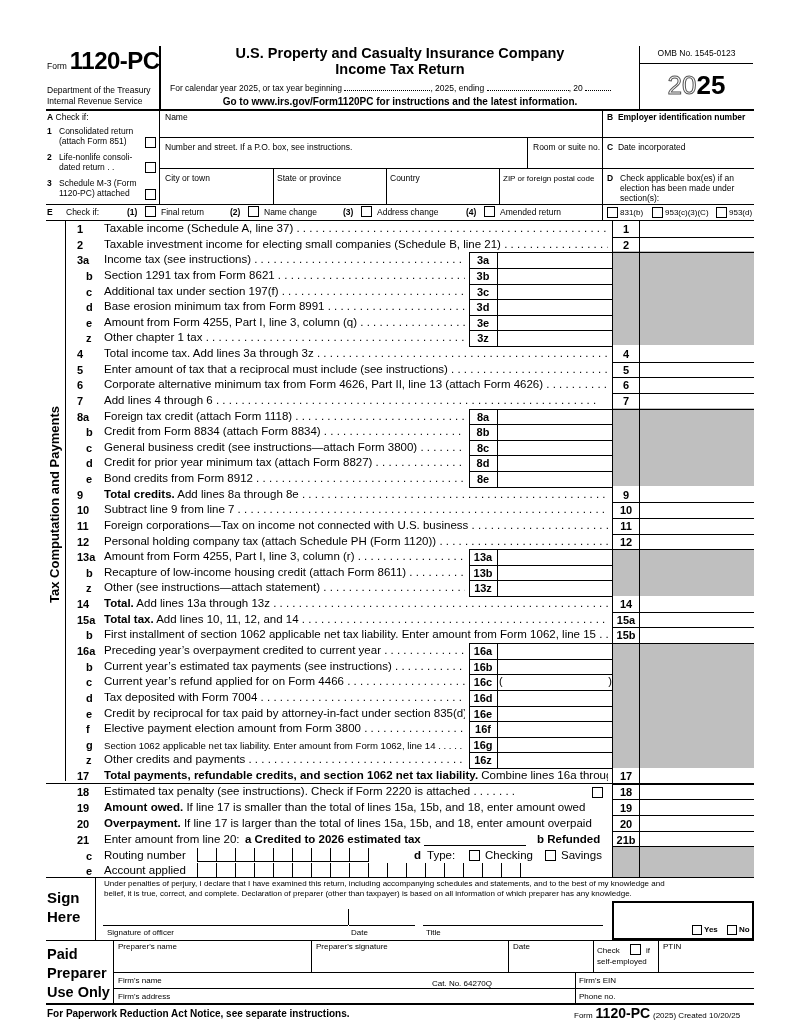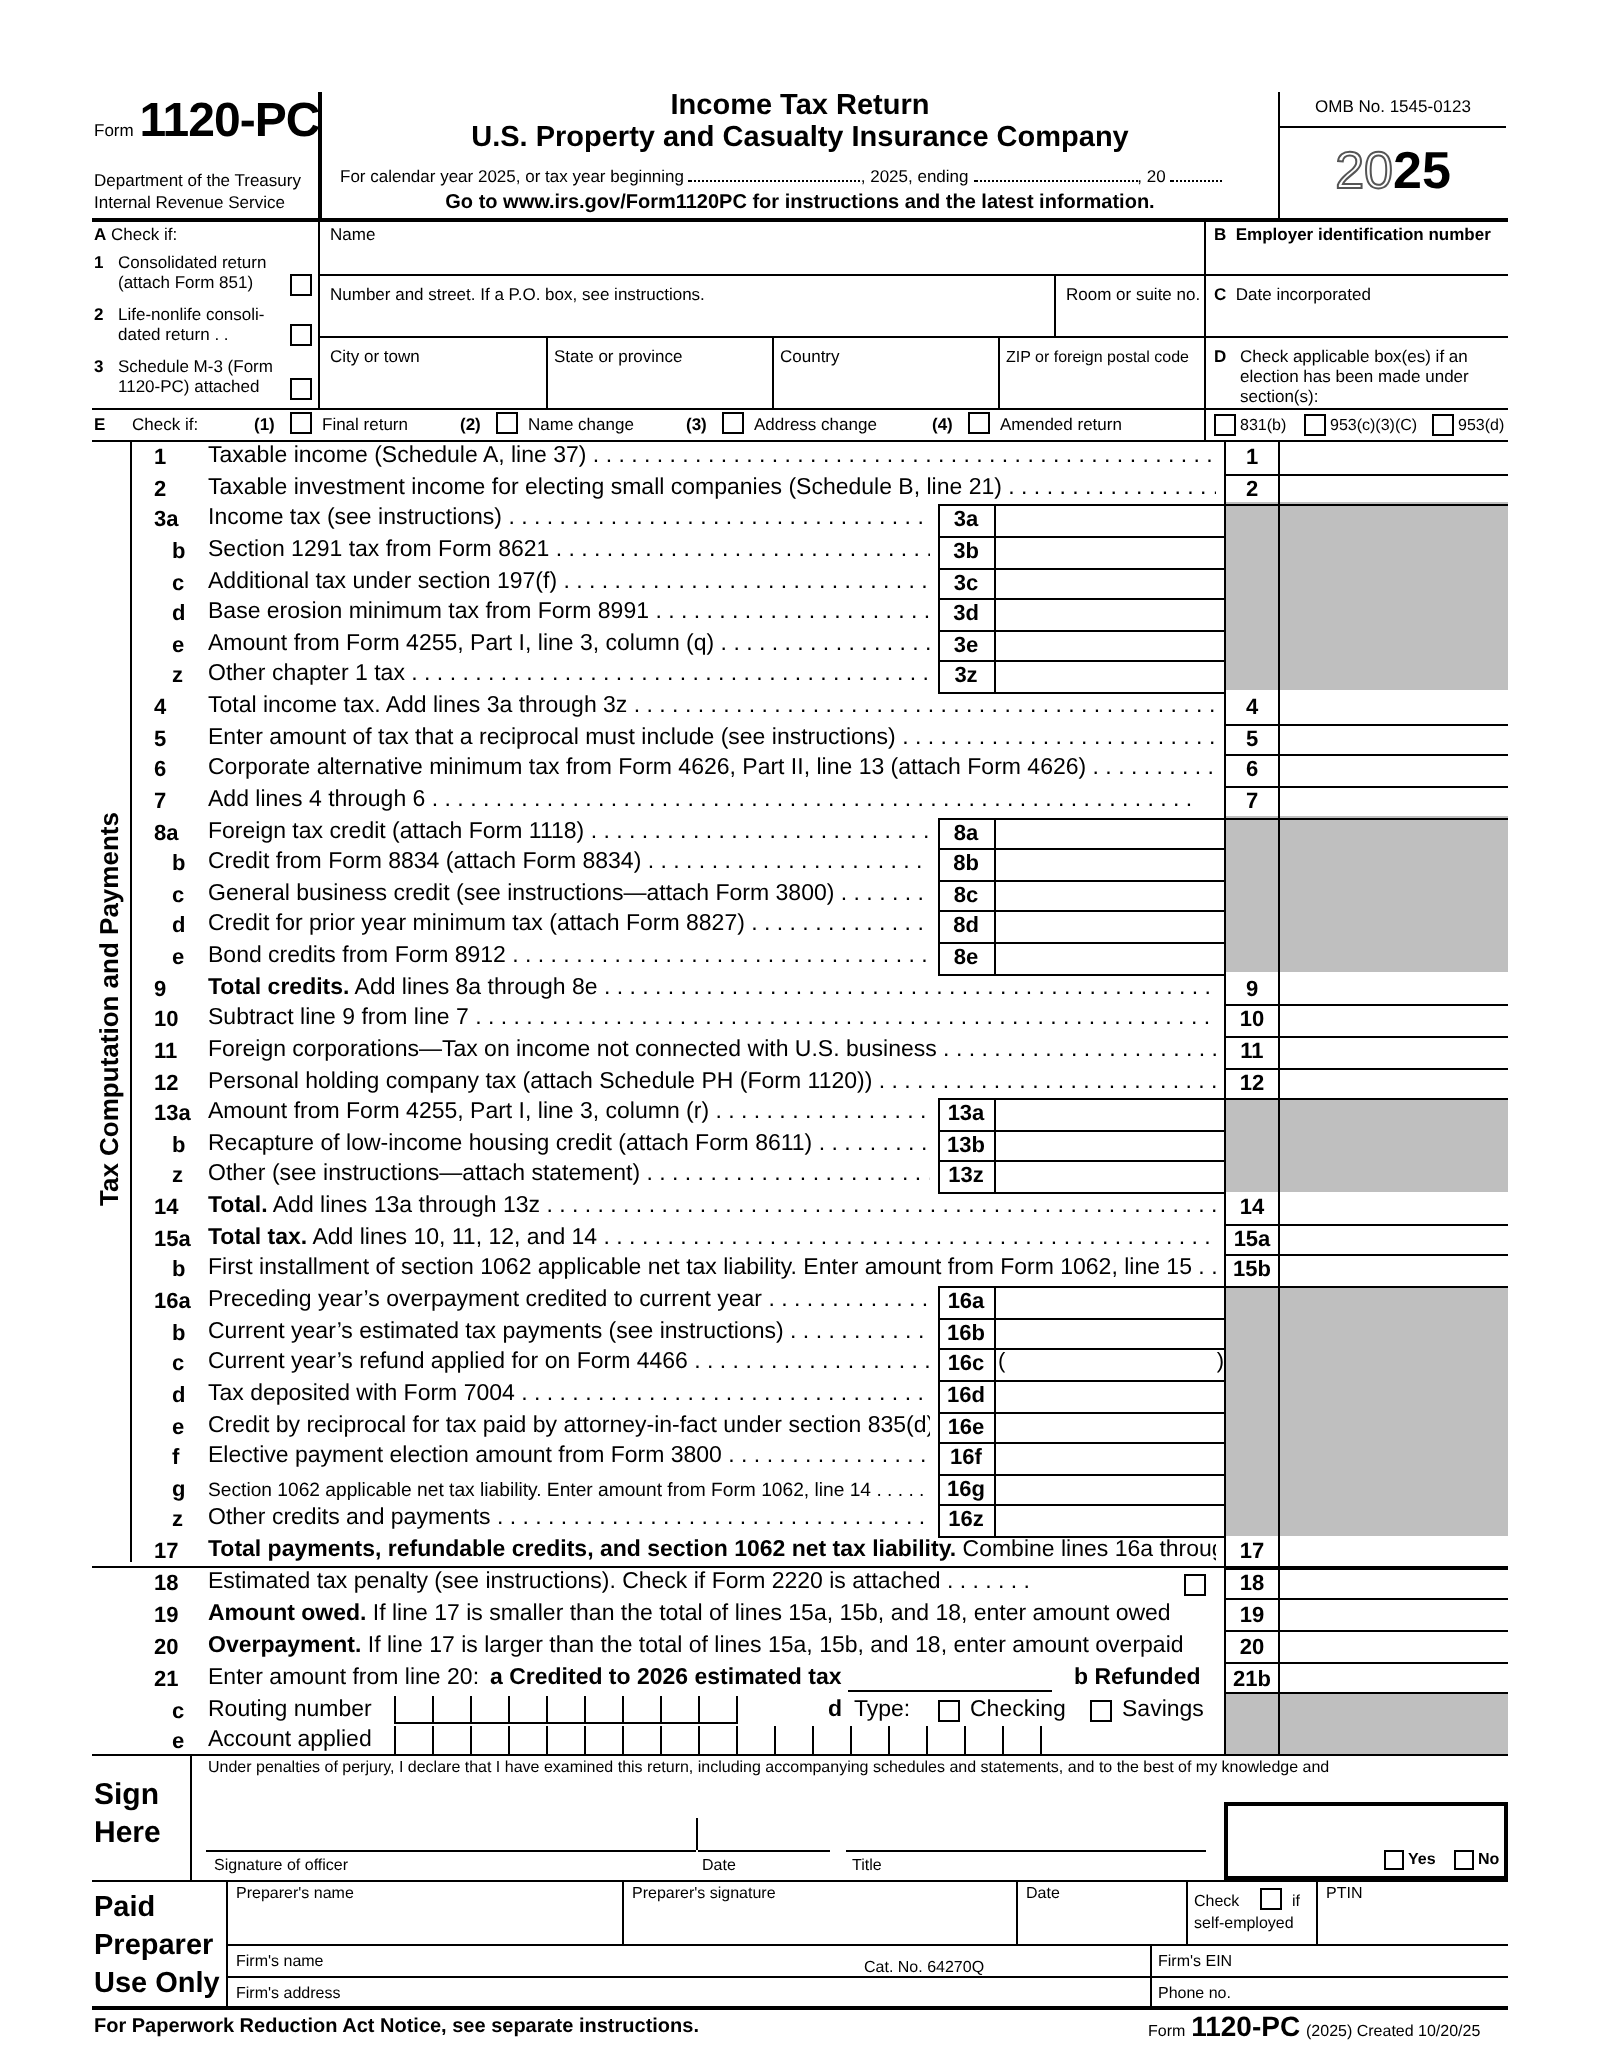--- a/index.html
+++ b/index.html
@@ -30,22 +30,22 @@
     <span class="small">Form</span>
     <span style="font-size:24px;font-weight:bold;letter-spacing:-0.5px;">1120-PC</span>
   </div>
   <div class="abs small" style="left:47px;top:85px;line-height:11px;">
     <div>Department of the Treasury</div>
     <div>Internal Revenue Service</div>
   </div>
   <div class="vline thick" style="left:159px;top:46px;height:64px;"></div>
 
   <div class="abs bold" style="left:160px;width:480px;top:45px;text-align:center;font-size:14.5px;line-height:16px;">
+    <div>U.S. Property and Casualty Insurance Company</div>
     <div>Income Tax Return</div>
-    <div>U.S. Property and Casualty Insurance Company</div>
   </div>
   <div class="abs small" style="left:170px;top:83px;white-space:nowrap;">
     <span>For calendar year 2025, or tax year beginning</span>
     <span class="field" style="position:relative;display:inline-block;width:86px;border-bottom:1px dotted #000;height:8px;"></span><span>, 2025, ending</span>
     <span style="display:inline-block;width:82px;border-bottom:1px dotted #000;height:8px;"></span><span>, 20</span>
     <span style="display:inline-block;width:26px;border-bottom:1px dotted #000;height:8px;"></span>
   </div>
   <div class="abs bold" style="left:160px;width:480px;top:96px;text-align:center;font-size:10px;">Go to www.irs.gov/Form1120PC for instructions and the latest information.</div>
 
   <div class="vline" style="left:639px;top:46px;height:64px;"></div>
@@ -547,20 +547,21 @@
 <div class="hline" style="left:46px;width:708px;top:877px;"></div>
 
 <div>
   <div class="abs bold" style="left:47px;top:888px;font-size:15px;line-height:19px;">
     <div>Sign</div>
     <div>Here</div>
   </div>
   <div class="vline" style="left:95px;top:877px;height:64px;"></div>
   <div class="abs xs" style="left:104px;top:879px;line-height:10px;white-space:nowrap;">
     <div>Under penalties of perjury, I declare that I have examined this return, including accompanying schedules and statements, and to the best of my knowledge and</div>
+    <div>belief, it is true, correct, and complete. Declaration of preparer (other than taxpayer) is based on all information of which preparer has any knowledge.</div>
   </div>
   <div class="field abs" style="left:104px;top:908px;width:240px;height:17px;"></div>
   <div class="hline" style="left:103px;width:245px;top:925px;"></div>
   <div class="vline" style="left:348px;top:909px;height:16px;"></div>
   <div class="field abs" style="left:350px;top:908px;width:62px;height:17px;"></div>
   <div class="hline" style="left:349px;width:66px;top:925px;"></div>
   <div class="field abs" style="left:424px;top:908px;width:180px;height:17px;"></div>
   <div class="hline" style="left:423px;width:180px;top:925px;"></div>
   <div class="abs xs" style="left:107px;top:928px;">Signature of officer</div>
   <div class="abs xs" style="left:351px;top:928px;">Date</div>

